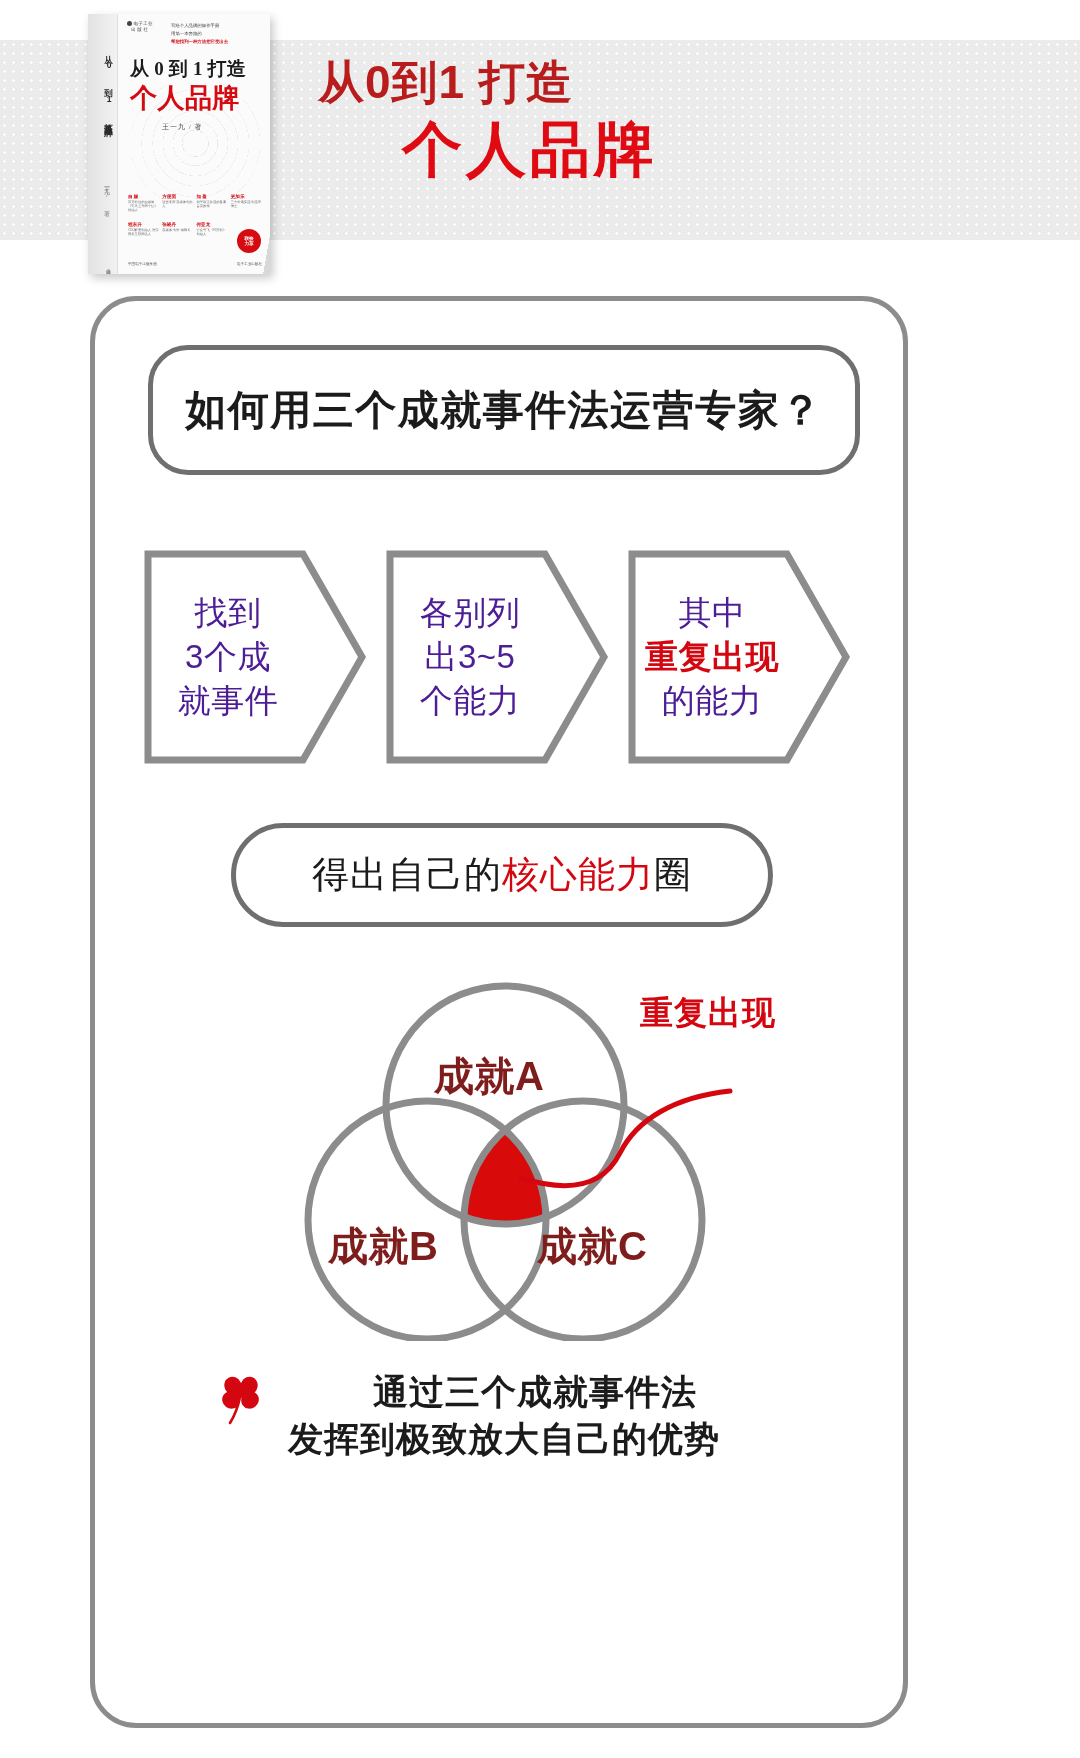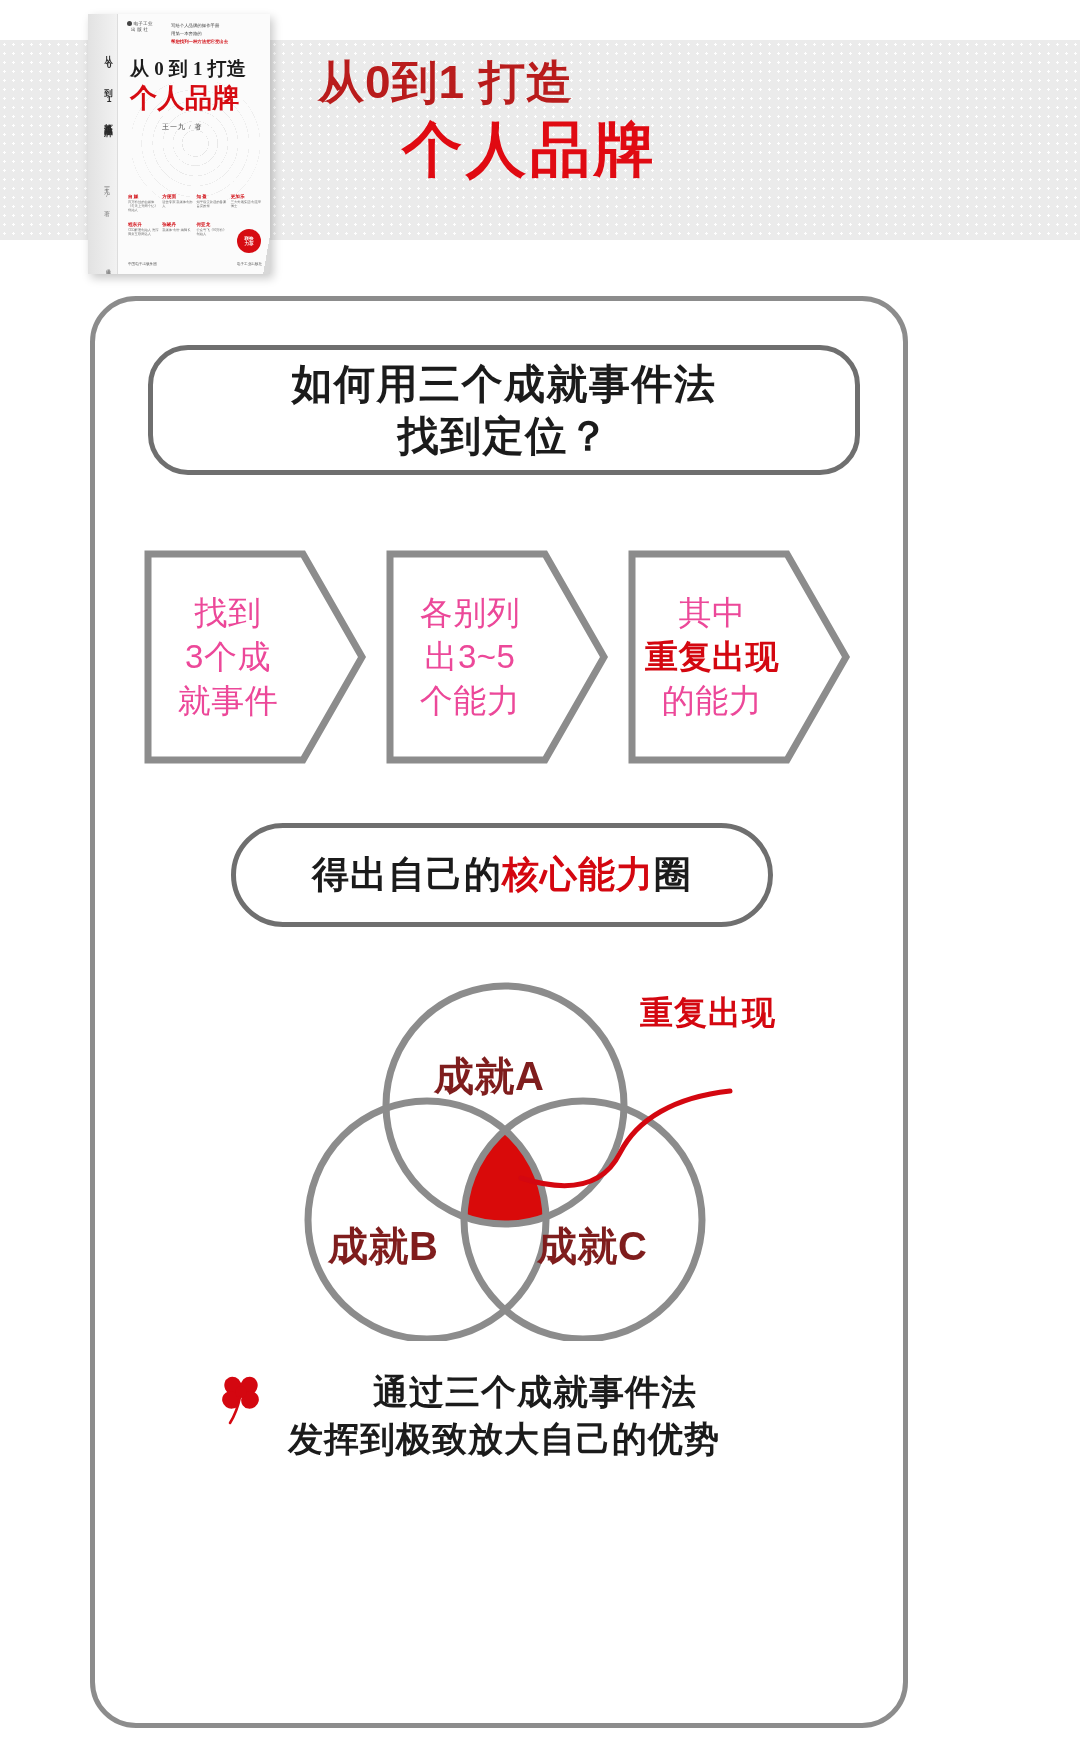--- a/index.html
+++ b/index.html
@@ -127,21 +127,21 @@
     width:818px; height:1432px;
     border:5px solid #8c8c8c; border-radius:46px;
     background:#fff;
   }
 
   
   .question-box {
     position:absolute; left:53px; top:44px;
     width:712px; height:130px;
     border:5px solid #6f6f6f; border-radius:40px;
-    display:flex; flex-direction:column; align-items:center; justify-content:center;
+    display:flex; align-items:center; justify-content:center;
     background:#fff;
   }
   .question-line {
     font-size:41px; font-weight:bold; color:#1b1b1b;
     letter-spacing:1.5px; line-height:1.28; text-align:center;
   }
 
   
   .chev-row {
     position:absolute; left:48px; top:248px;
@@ -153,34 +153,34 @@
   .chev:nth-of-type(1) { left:0; }
   .chev:nth-of-type(2) { left:242px; }
   .chev:nth-of-type(3) { left:484px; }
   .chev svg { position:absolute; left:0; top:0; width:224px; height:216px; }
   .chev-text {
     position:absolute; left:6px; top:0; width:158px; height:216px;
     display:flex; flex-direction:column; align-items:center; justify-content:center;
     text-align:center;
   }
   .chev-line {
-    font-size:33px; color:#ec4899; line-height:1.33; letter-spacing:.5px;
+    font-size:33px; color:#4c1d95; line-height:1.33; letter-spacing:.5px;
     white-space:nowrap;
   }
   .chev-line.red { color:#d40710; font-weight:bold; }
 
   
   .core-box {
     position:absolute; left:136px; top:522px;
     width:542px; height:104px;
     border:5px solid #6f6f6f; border-radius:52px;
     display:flex; align-items:center; justify-content:center;
     background:#fff;
   }
-  .core-text { font-size:37px; font-weight:bold; color:#1b1b1b; letter-spacing:1px; }
+  .core-text { font-size:37px; font-weight:normal; color:#1b1b1b; letter-spacing:1px; }
   .core-text .red { color:#d40710; }
 
   
   .venn { position:absolute; left:180px; top:672px; width:460px; height:368px; }
   .venn svg { display:block; }
   .venn-label {
     position:absolute; font-size:40px; font-weight:bold; color:#7f1d1d;
     letter-spacing:.5px; white-space:nowrap;
   }
   .venn-label.a { left:159px; top:76px; }
@@ -281,21 +281,21 @@
     <div class="head-title">
       <div class="head-title-line1">从0到1 打造</div>
       <div class="head-title-line2">个人品牌</div>
     </div>
   </div>
 
   <div class="panel">
 
     <div class="question-box">
       <div class="question-line">如何用三个成就事件法</div>
-      <div class="question-line">找到定位？</div>
+      <div class="question-line">运营专家？</div>
     </div>
 
     <div class="chev-row">
 
       <div class="chev">
         <svg viewBox="0 0 224 216">
           <polygon points="5,5 160,5 219,108 160,211 5,211" fill="#ffffff" stroke="#8c8c8c" stroke-width="7" stroke-linejoin="miter"></polygon>
         </svg>
         <div class="chev-text">
           <div class="chev-line">找到</div>

